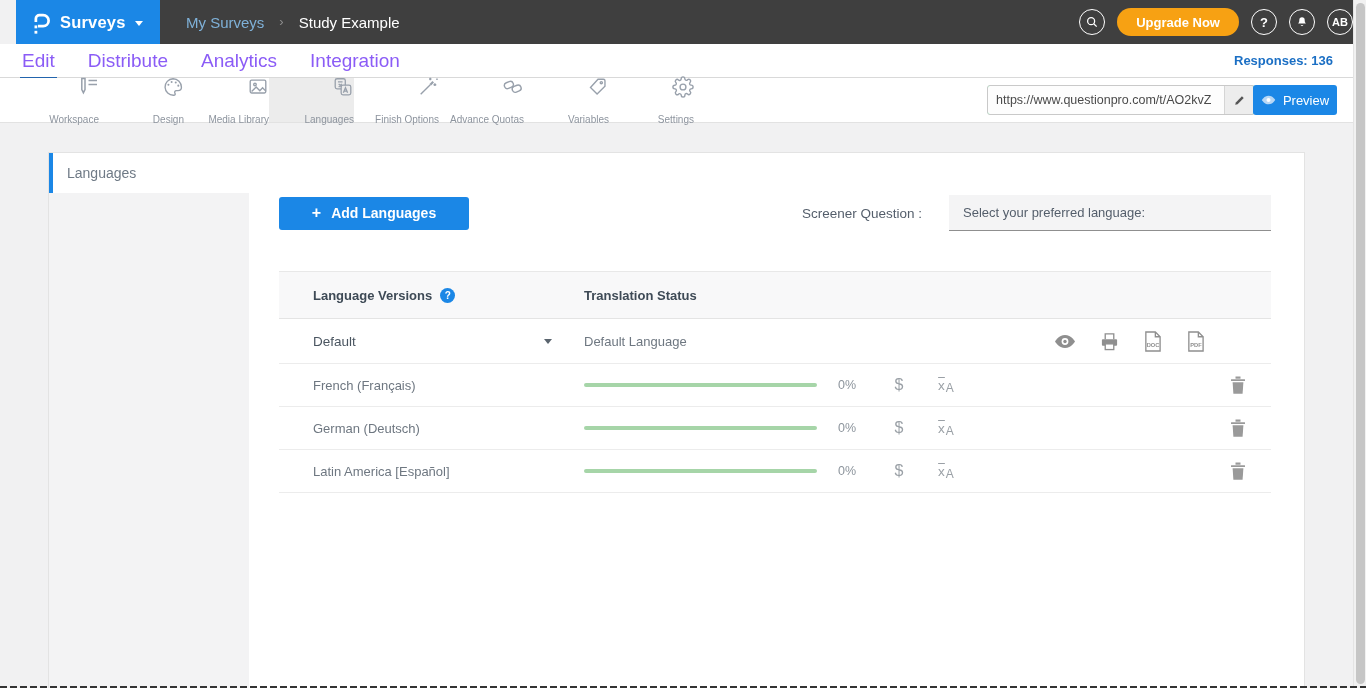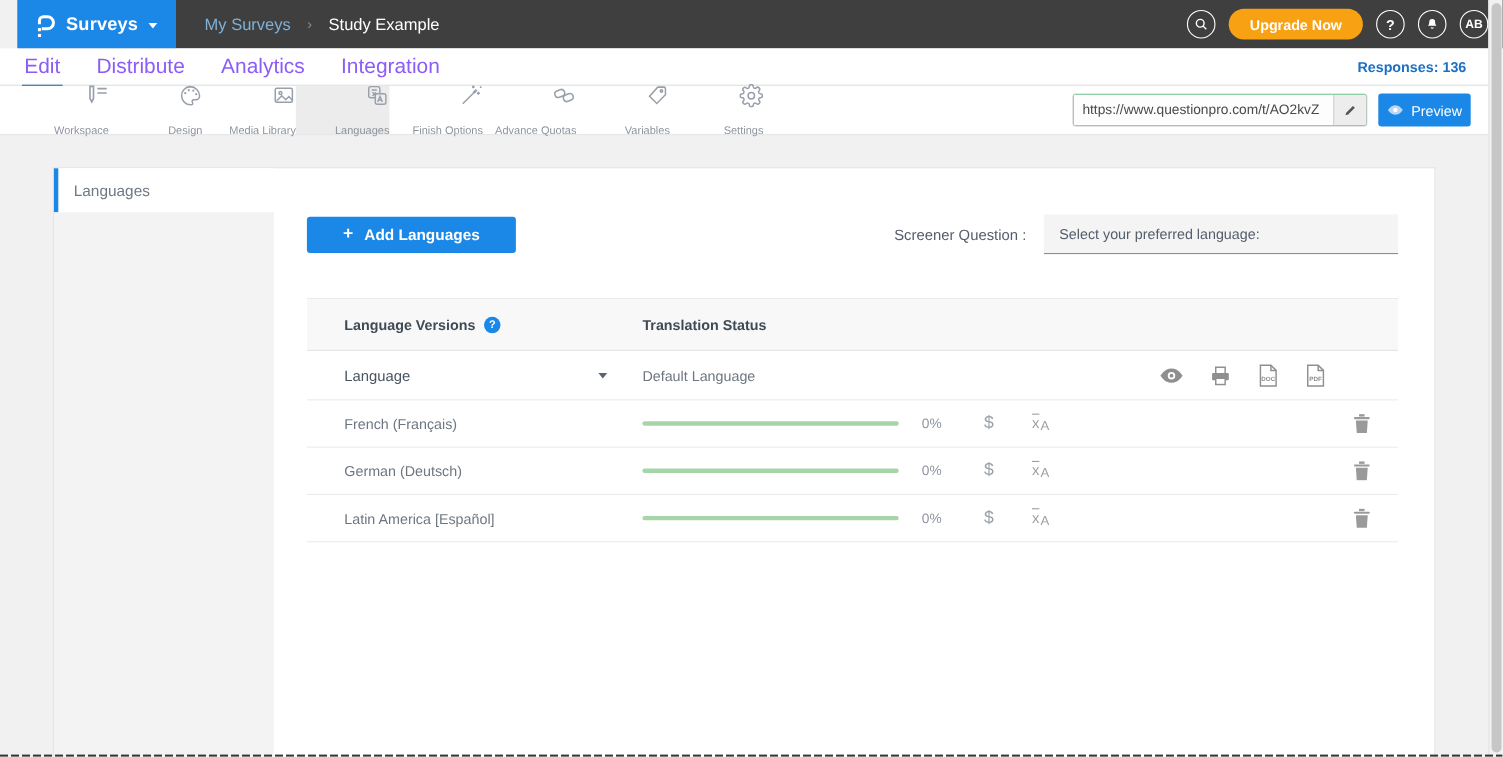--- a/index.html
+++ b/index.html
@@ -28,38 +28,38 @@
   .subnav { position:absolute; top:44px; left:0; width:100%; height:34px; background:#fff; border-bottom:1px solid #d9d9d9; display:flex; align-items:center; padding:0 33px 0 20px; }
   .tab { font-size:19px; font-weight:normal; color:#8b5cf6; margin-right:29px; padding:7px 2px 5px; cursor:pointer; border-bottom:2px solid transparent; }
   .tab.active { border-bottom-color:#2264ad; }
   .responses { margin-left:auto; font-size:13px; font-weight:bold; color:#1b6fc4; cursor:pointer; }
   
   .toolbar { position:absolute; top:78px; left:0; width:100%; height:45px; background:#fff; border-bottom:1px solid #e2e2e2; display:flex; padding-left:14px; }
   .tool { width:85px; height:44px; display:flex; flex-direction:column; align-items:flex-end; justify-content:center; gap:16px; cursor:pointer; }
   .tool.active { background:#ececec; }
   .tool .ticon { height:23px; display:flex; align-items:flex-end; }
   .tool .tlabel { font-size:10px; color:#8d949e; white-space:nowrap; }
-  .url-box { position:absolute; right:123px; top:7px; width:268px; height:30px; border:1px solid #c9c9c9; border-radius:3px; background:#22c55e; display:flex; overflow:hidden; }
+  .url-box { position:absolute; right:111px; top:7px; width:268px; height:30px; border:1px solid #c9c9c9; border-radius:3px; background:#86efac; display:flex; overflow:hidden; }
   .url-box input { flex:1; border:none; outline:none; padding:0 8px; font-size:12.5px; color:#4a4a4a; font-family:inherit; background:#fdfdfd; }
   .url-pencil { width:30px; background:#ededed; border-left:1px solid #d5d5d5; display:flex; align-items:center; justify-content:center; cursor:pointer; }
   .preview-btn { position:absolute; right:29px; top:7px; width:84px; height:30px; background:#1b87e6; border:none; border-radius:3px; color:#fff; font-size:13px; display:flex; align-items:center; justify-content:center; gap:7px; cursor:pointer; font-family:inherit; }
   
   .content { position:absolute; top:123px; left:0; right:0; bottom:0; }
   .card { position:absolute; left:48px; top:29px; width:1257px; bottom:0; background:#fff; border:1px solid #e3e3e3; border-bottom:none; display:flex; }
   .side { width:200px; flex:0 0 200px; display:flex; flex-direction:column; }
   .side-head { height:40px; background:#fff; border-left:4px solid #1b87e6; display:flex; align-items:center; padding-left:14px; font-size:14px; color:#6f7a86; cursor:pointer; }
   .side-menu { flex:1; background:#f3f3f4; }
   .side-item { height:39px; display:flex; align-items:center; padding-left:14px; font-size:13.5px; color:#545e6b; cursor:pointer; position:relative; }
   .red-underline { position:absolute; left:14px; top:29px; width:124px; height:3.5px; background:#c62f29; }
   .panel { flex:1; padding:0 33px 0 30px; }
   .controls { margin-top:42px; display:flex; align-items:center; justify-content:space-between; }
   .add-btn { width:190px; height:33px; background:#1b87e6; color:#fff; border:none; border-radius:3px; font-size:14px; font-weight:bold; display:flex; align-items:center; justify-content:center; gap:10px; cursor:pointer; font-family:inherit; }
   .add-btn .plus { font-size:16px; font-weight:bold; margin-top:-1px; }
   .screener { display:flex; align-items:center; }
-  .sq-label { font-size:13.5px; color:#545e6b; margin-right:16px; }
+  .sq-label { font-size:13.5px; color:#545e6b; margin-right:27px; }
   .sq-select { width:322px; height:36px; background:#f4f4f5; border-bottom:1px solid #8f8f8f; display:flex; align-items:center; padding-left:14px; font-size:13px; color:#545e6b; cursor:pointer; }
   
   .table { margin-top:40px; border-top:1px solid #e8e8e8; }
   .trow { display:grid; grid-template-columns:305px 233px 60px 44px 50px 1fr; align-items:center; border-bottom:1px solid #ececec; }
   .thead { height:47px; background:#f8f8f9; border-bottom:1px solid #e4e4e4; }
   .th { font-size:13px; font-weight:bold; color:#3e4a56; display:flex; align-items:center;text-align:center; }
   .th.name { padding-left:34px; }
   .th.status { grid-column:2/7; }
   .help-dot { width:15px; height:15px; border-radius:50%; background:#1b87e6; color:#fff; font-size:10px; font-weight:bold; display:flex; align-items:center; justify-content:center; margin-left:8px; cursor:pointer; }
   .row-default { height:45px; }
@@ -263,21 +263,21 @@
         <div class="trow thead">
           <div class="th name">
             <span>Language Versions</span>
             <span class="help-dot">?</span>
           </div>
           <div class="th status">Translation Status</div>
         </div>
 
         <div class="trow row-default">
           <div class="cell-name">
-            <span>Language</span>
+            <span>Default</span>
             <span class="eng-caret"></span>
           </div>
           <div class="cell-status">Default Language</div>
           <div class="eng-icons">
             <button class="icon-btn">
               <span>
                 <svg width="22" height="15" viewBox="0 0 22 15">
                   <path d="M1 7.5S4.6 1 11 1s10 6.5 10 6.5-3.6 6.5-10 6.5S1 7.5 1 7.5z" fill="#8f8f8f"></path>
                   <circle cx="11" cy="7.5" r="3.4" fill="#fff"></circle>
                   <circle cx="11" cy="7.5" r="1.7" fill="#8f8f8f"></circle>

